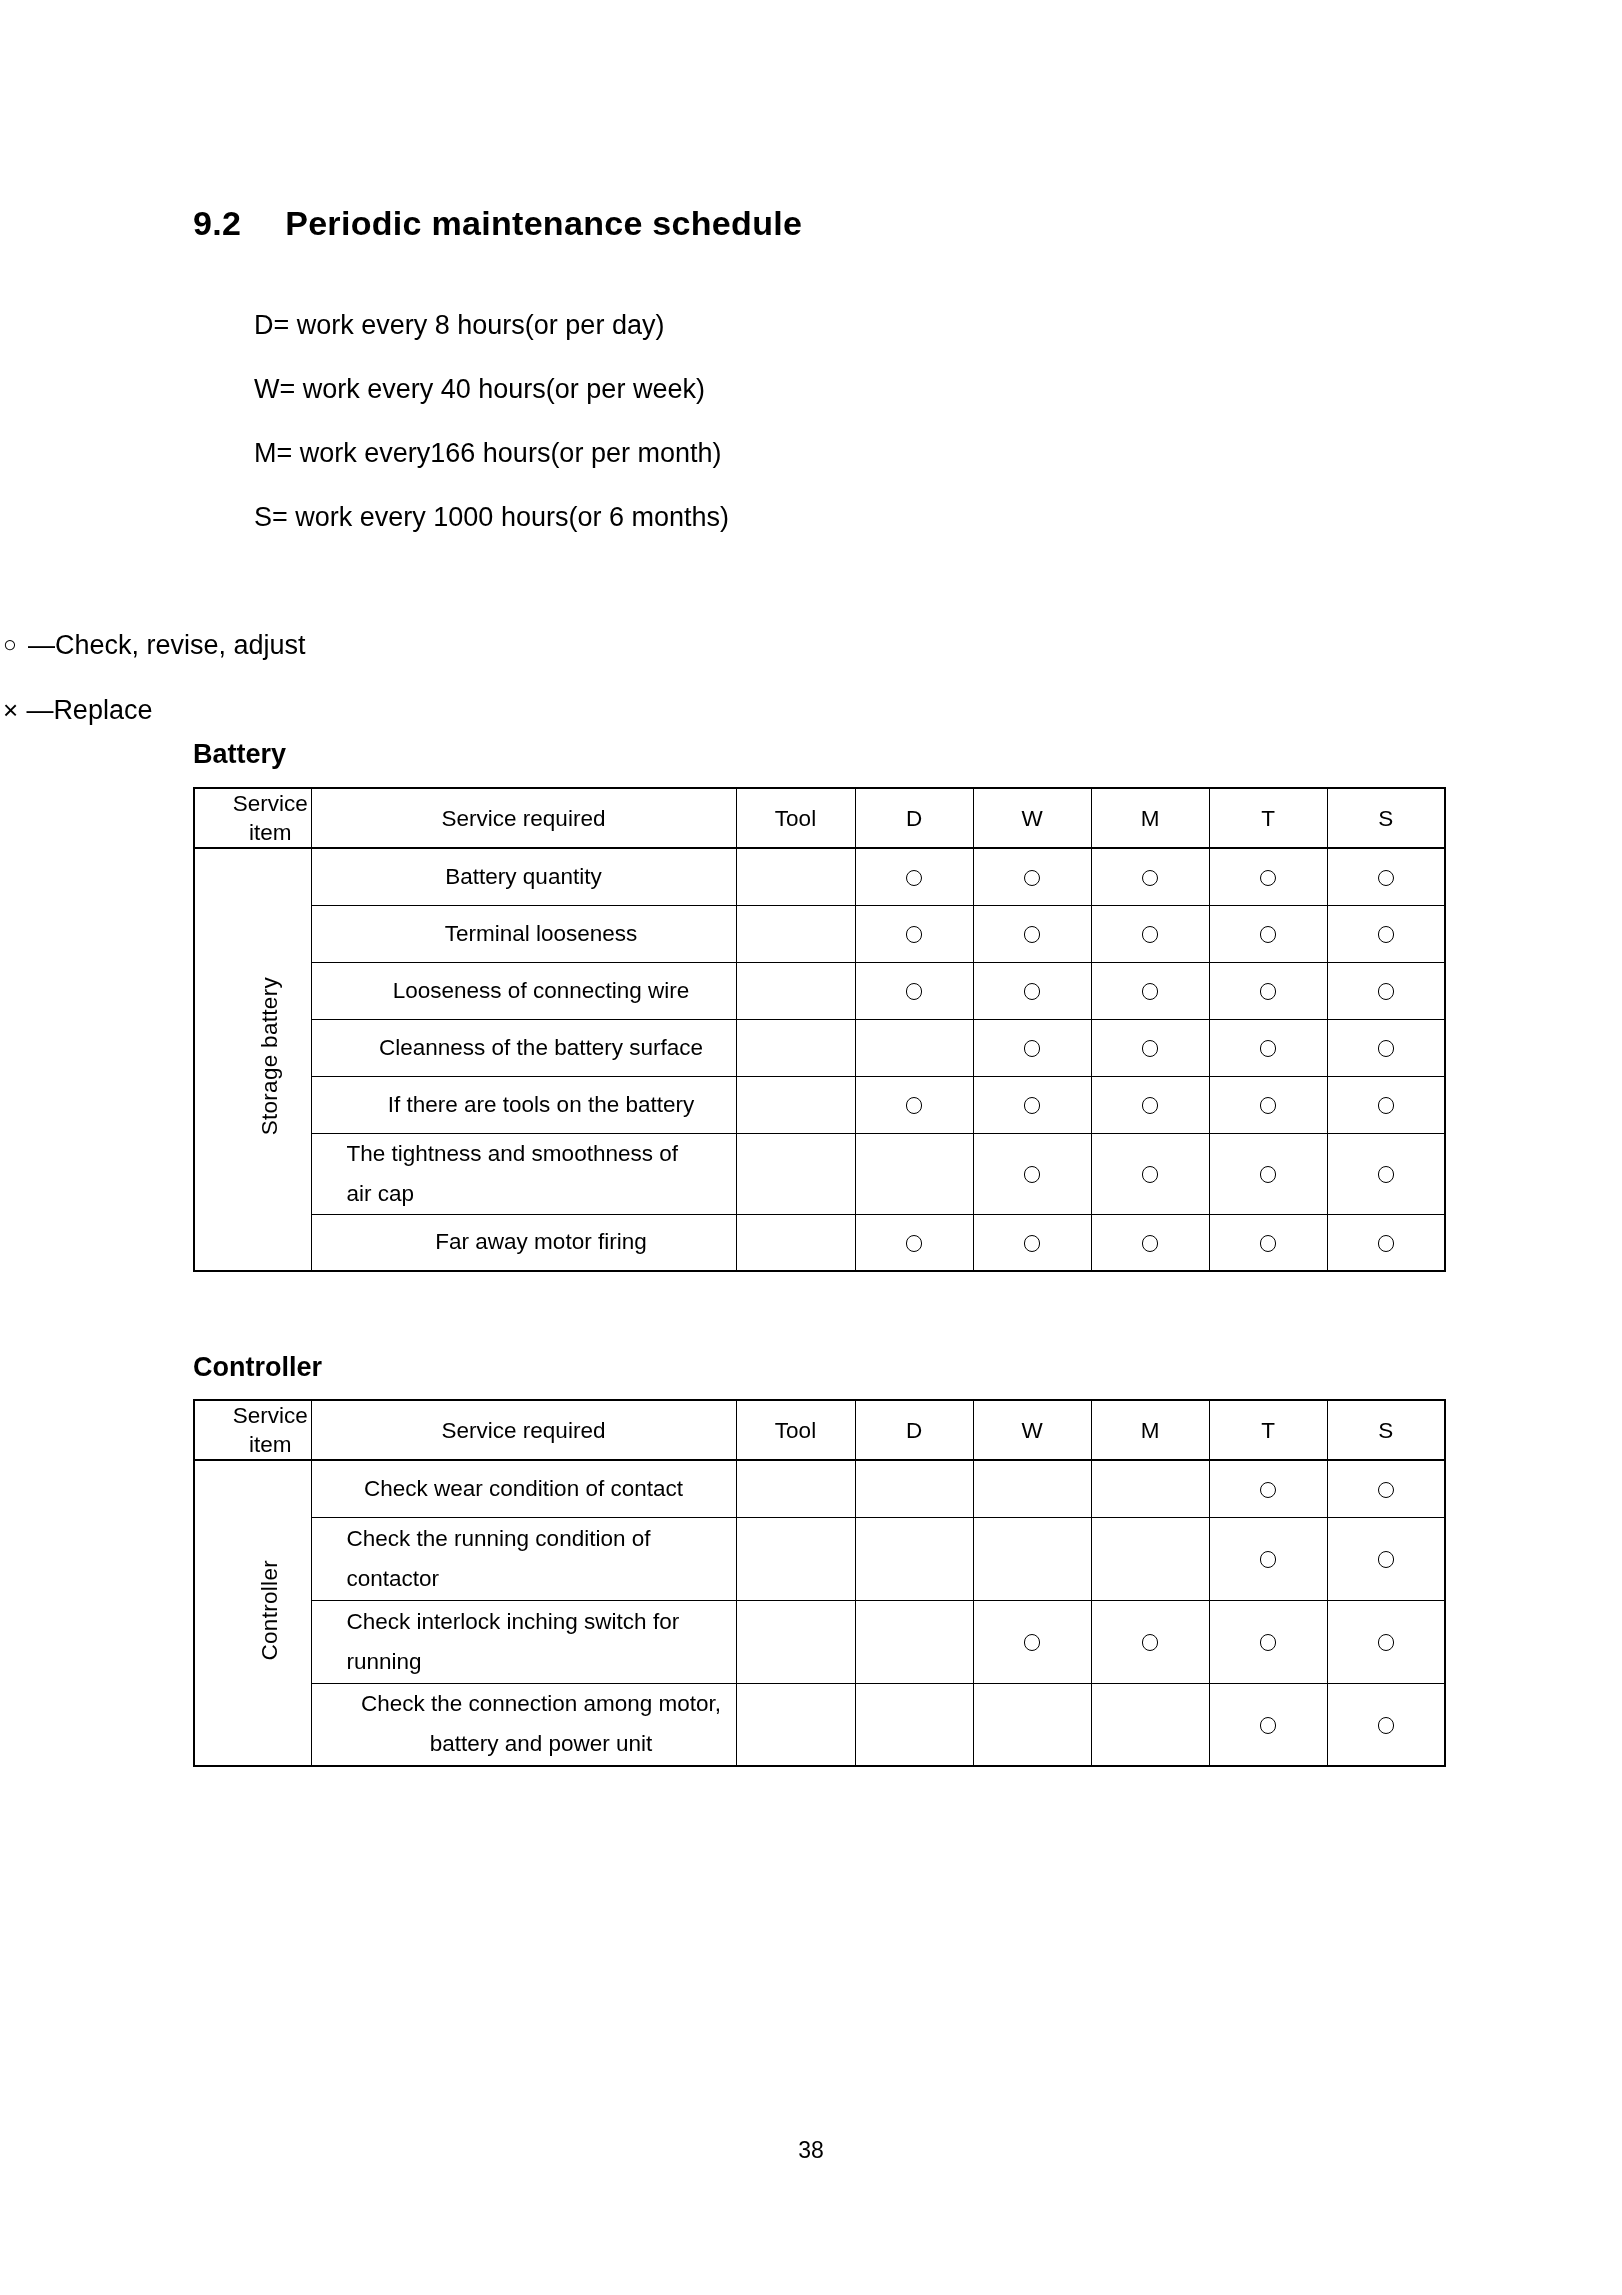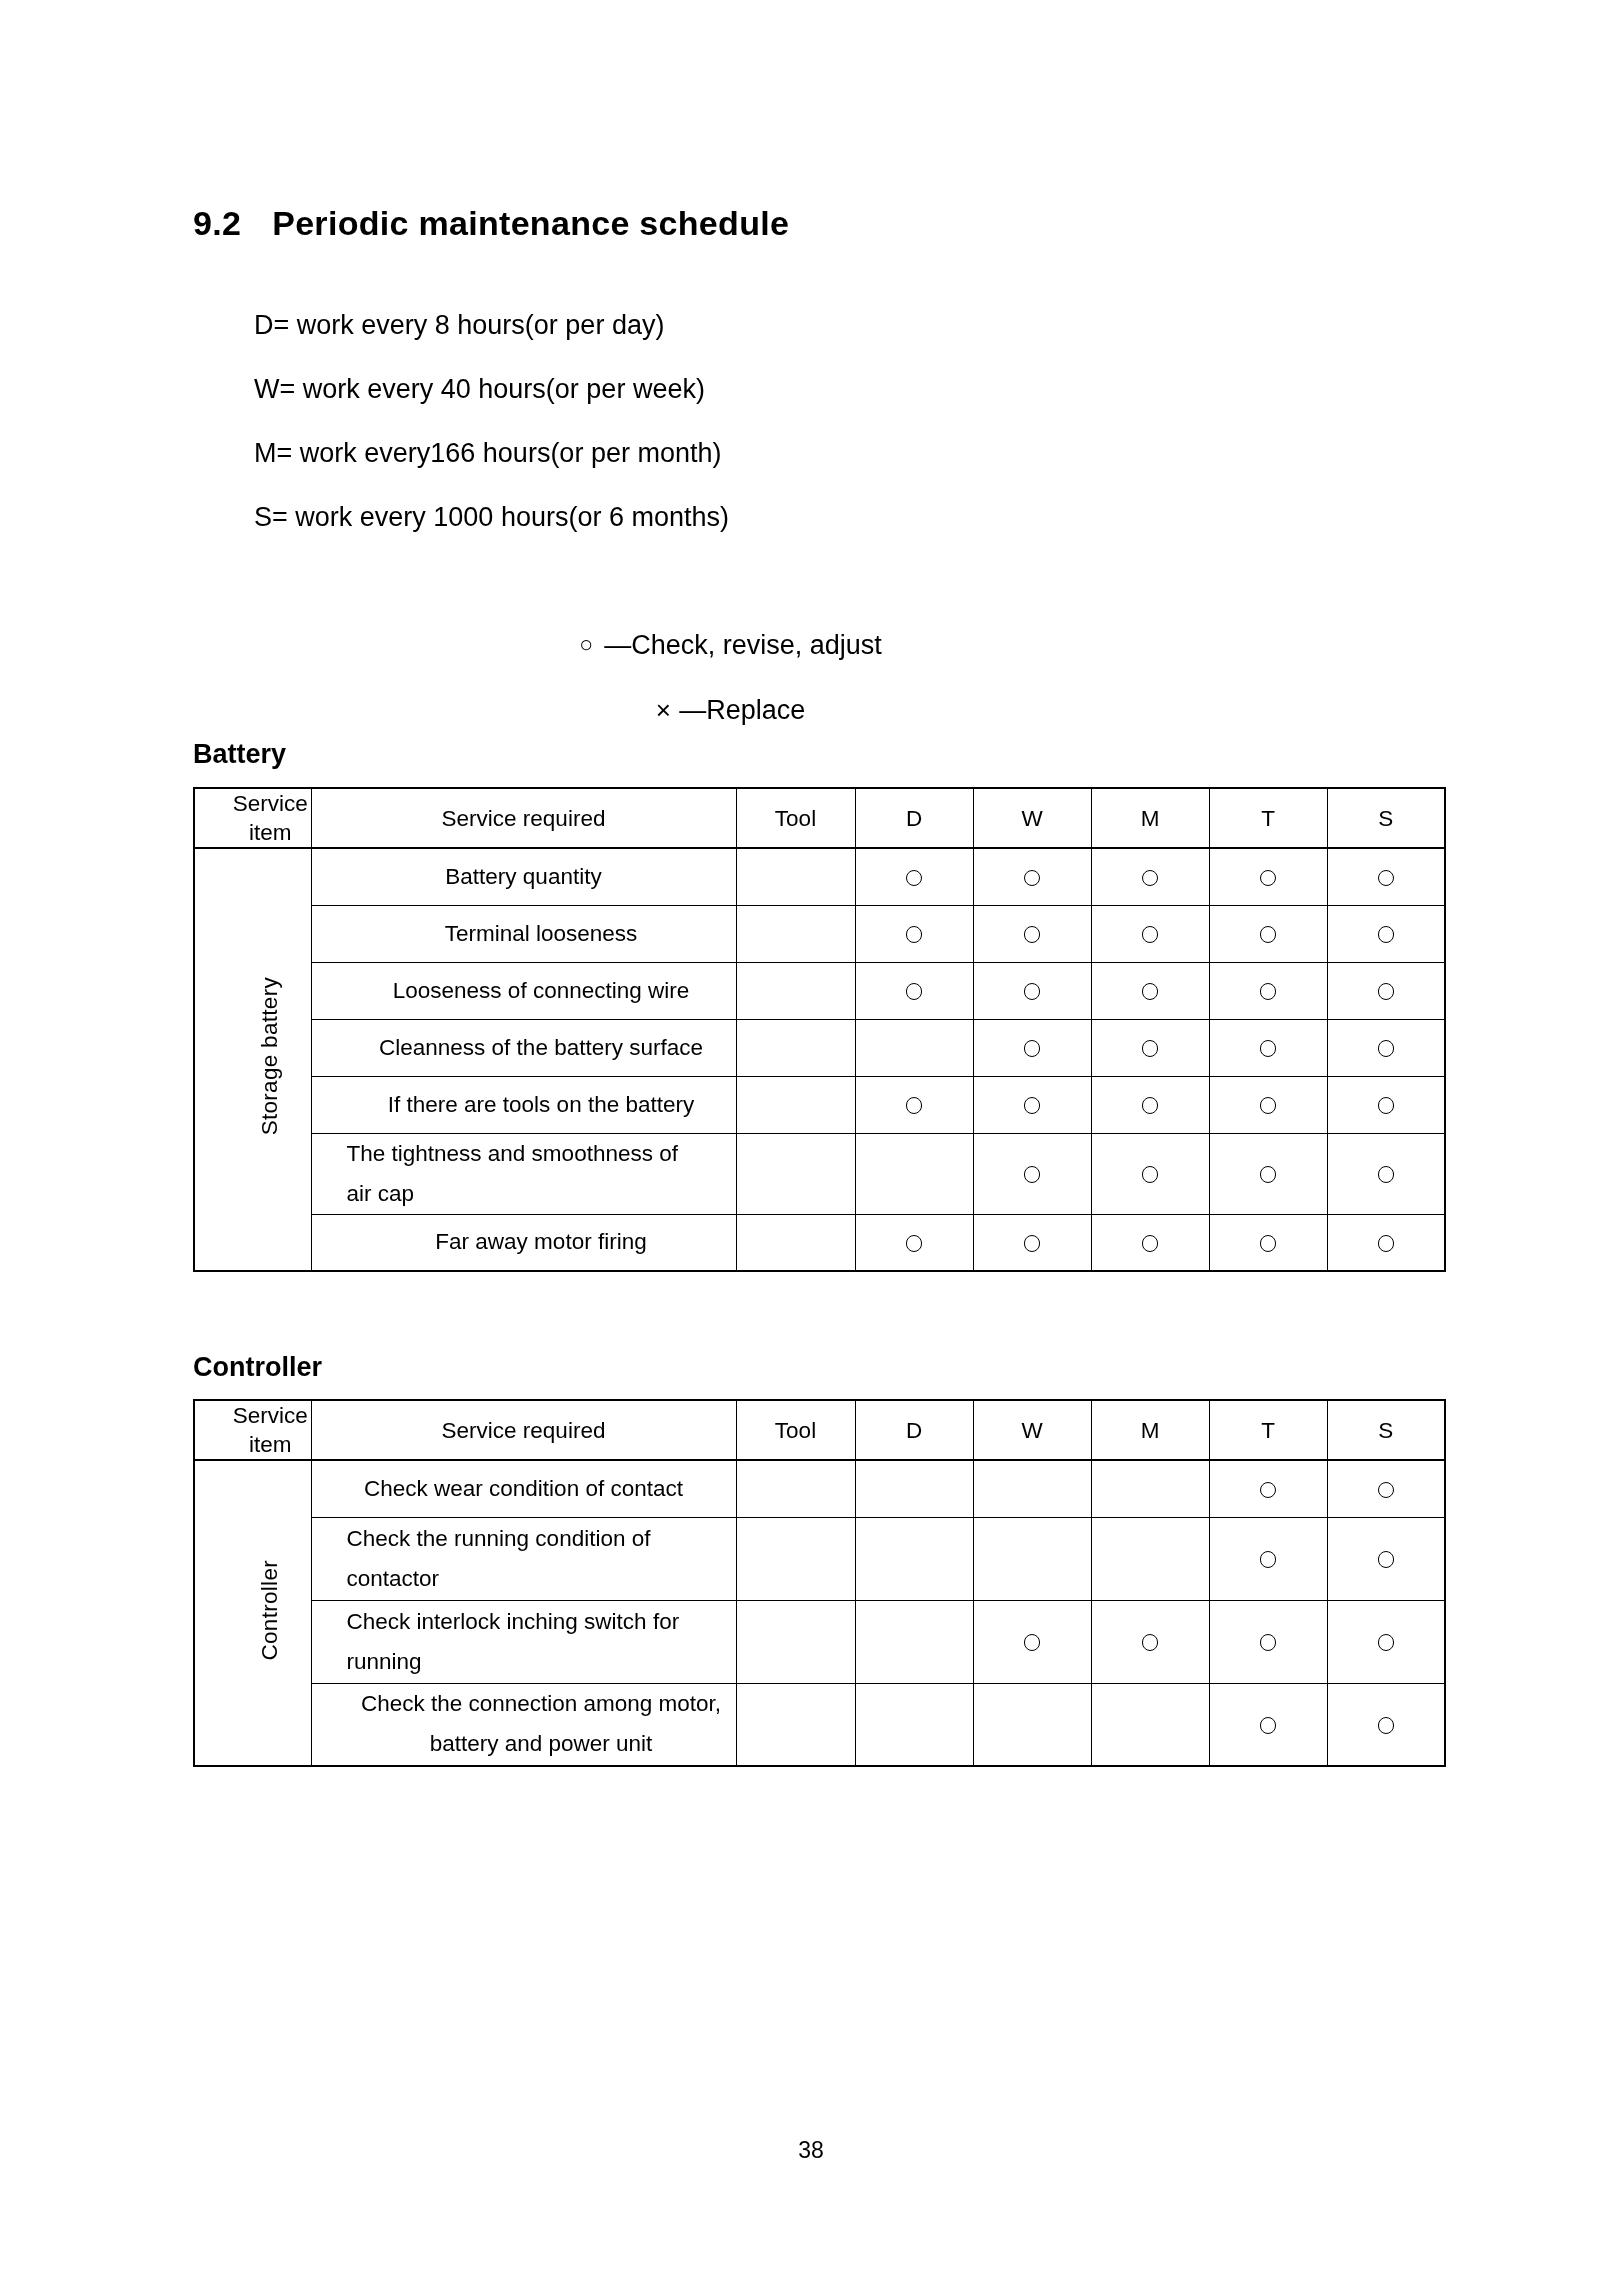--- a/index.html
+++ b/index.html
@@ -26,42 +26,42 @@
   
   .section-heading {
     position: absolute;
     left: 193px;
     top: 204px;
     font-size: 34px;
     font-weight: bold;
     letter-spacing: 0.3px;
     white-space: nowrap;
   }
-  .section-heading .num { margin-right: 31px; text-align: center; }
+  .section-heading .num { margin-right: 44px; text-align: center; }
 
   
   .legend-list {
     position: absolute;
     left: 254px;
     top: 293px;
     width: 1022px;
   }
   .legend-line {
     font-size: 27px;
     line-height: 64px;
     white-space: nowrap;
   }
 
   
   .symbol-key {
     position: absolute;
-    left: 16px;
+    left: 3px;
     top: 613px;
     width: 1429px;
-    text-align: center;
+    text-align: left;
   }
   .symbol-row {
     font-size: 27px;
     line-height: 64px;
     white-space: nowrap;
   }
   .symbol-row .ring-glyph {
     font-size: 23px;
     position: relative;
     top: -2px;

